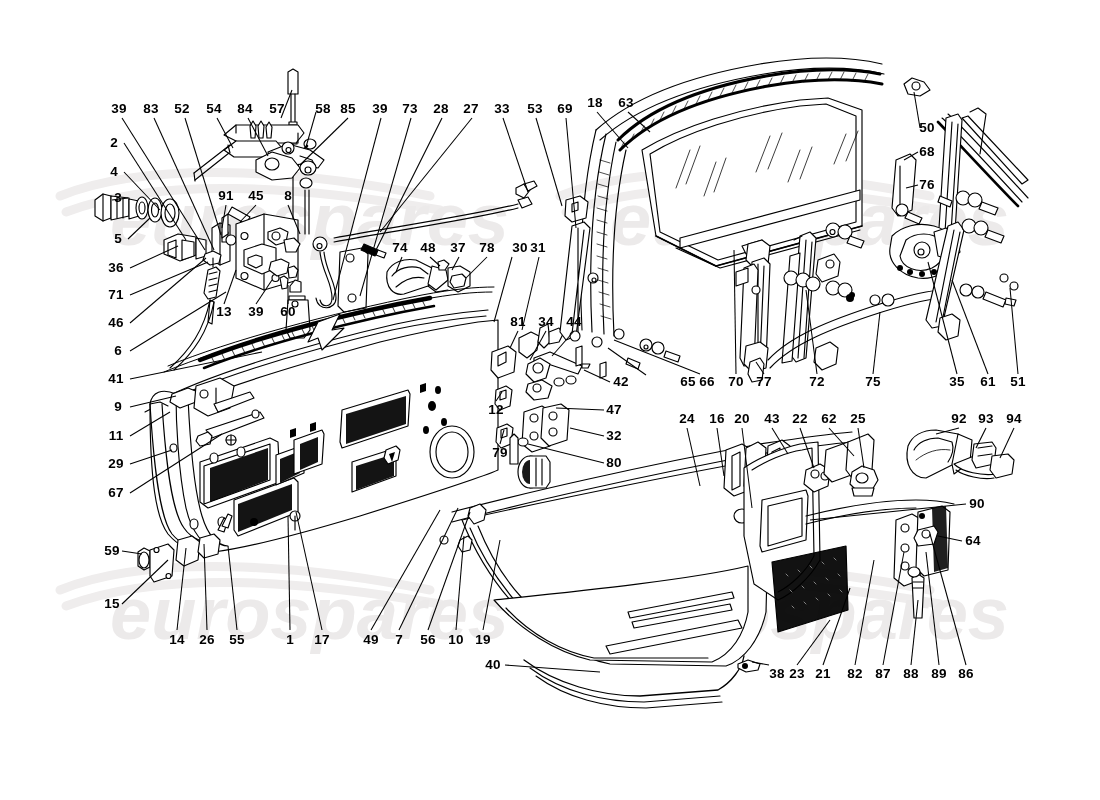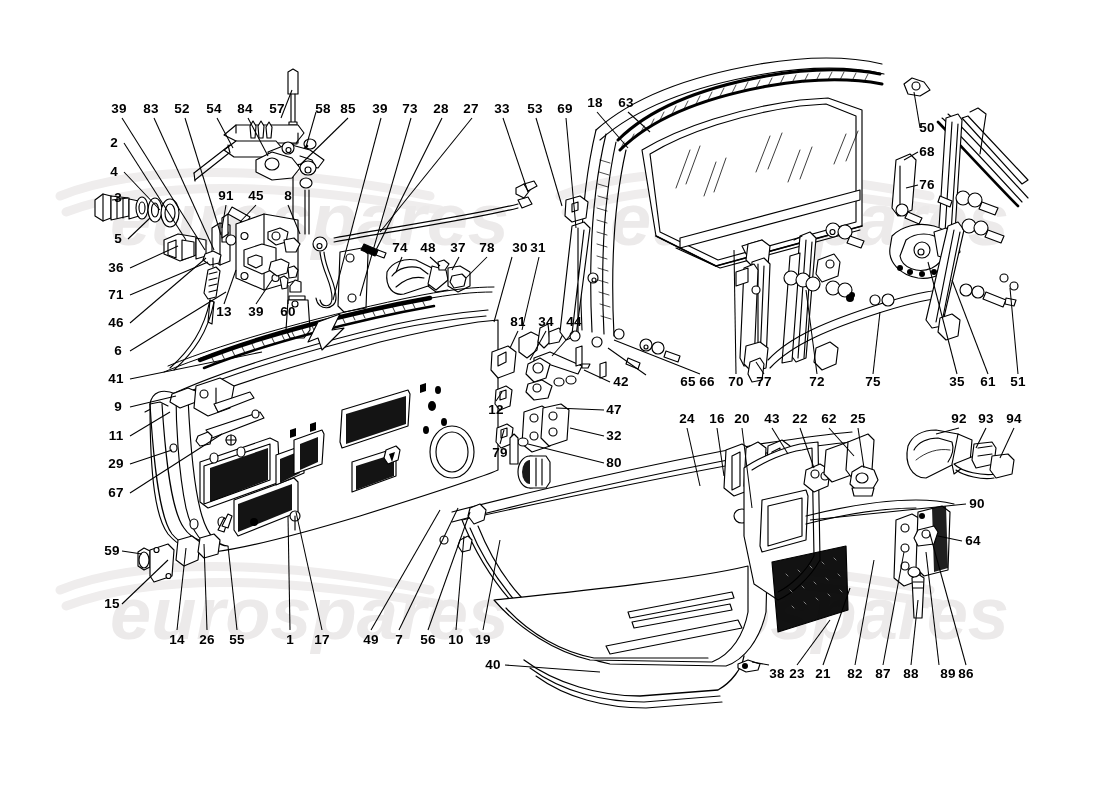--- a/index.html
+++ b/index.html
@@ -778,17 +778,17 @@
       <div class="lbl" style="left: 428px; top: 640px;">56</div>
       <div class="lbl" style="left: 456px; top: 640px;">10</div>
       <div class="lbl" style="left: 483px; top: 640px;">19</div>
       <div class="lbl" style="left: 493px; top: 665px;">40</div>
       <div class="lbl" style="left: 769px; top: 674px; margin-left: 8px;">38</div>
       <div class="lbl" style="left: 797px; top: 674px;">23</div>
       <div class="lbl" style="left: 823px; top: 674px;">21</div>
       <div class="lbl" style="left: 855px; top: 674px;">82</div>
       <div class="lbl" style="left: 883px; top: 674px;">87</div>
       <div class="lbl" style="left: 911px; top: 674px;">88</div>
-      <div class="lbl" style="left: 939px; top: 674px; margin-left: 9px;">89</div>
+      <div class="lbl" style="left: 939px; top: 674px;">89</div>
       <div class="lbl" style="left: 966px; top: 674px;">86</div>
     </div>
 
 </div>
 
 </body></html>

